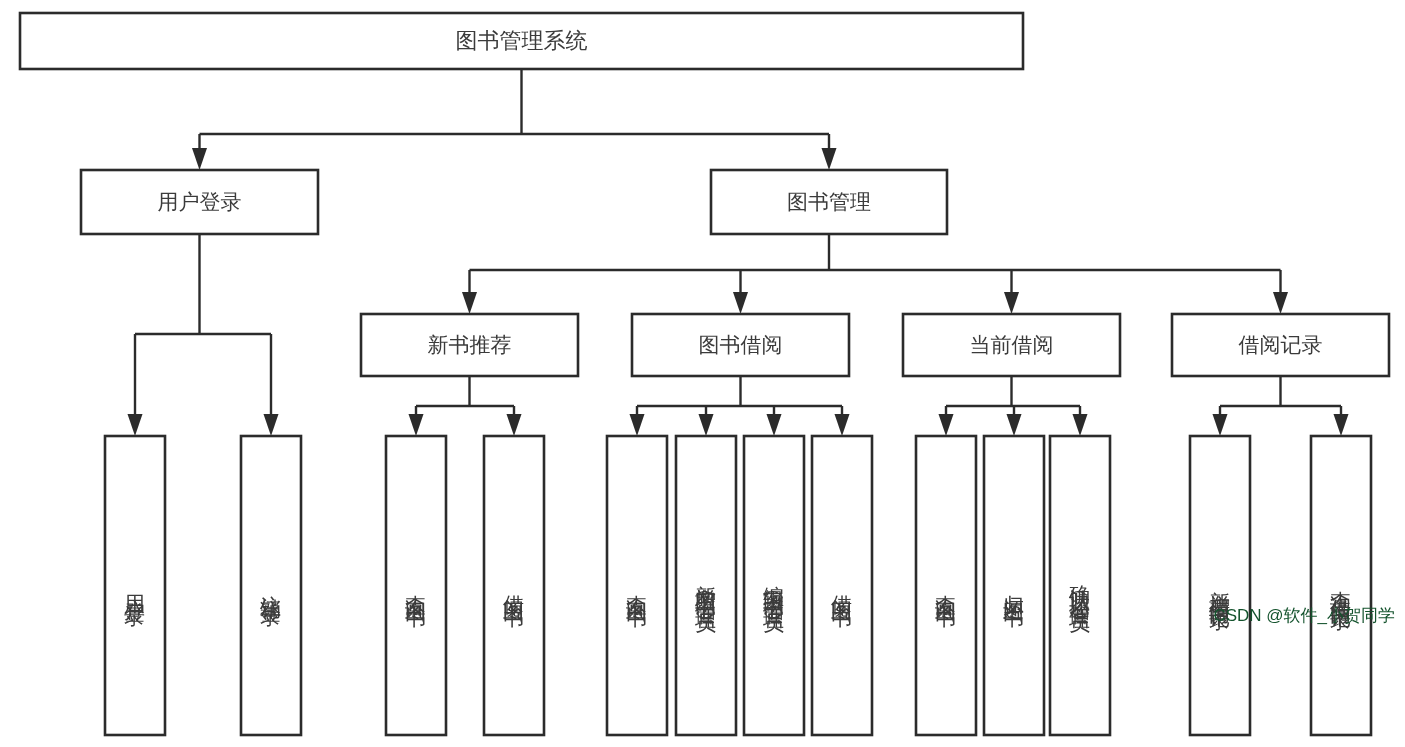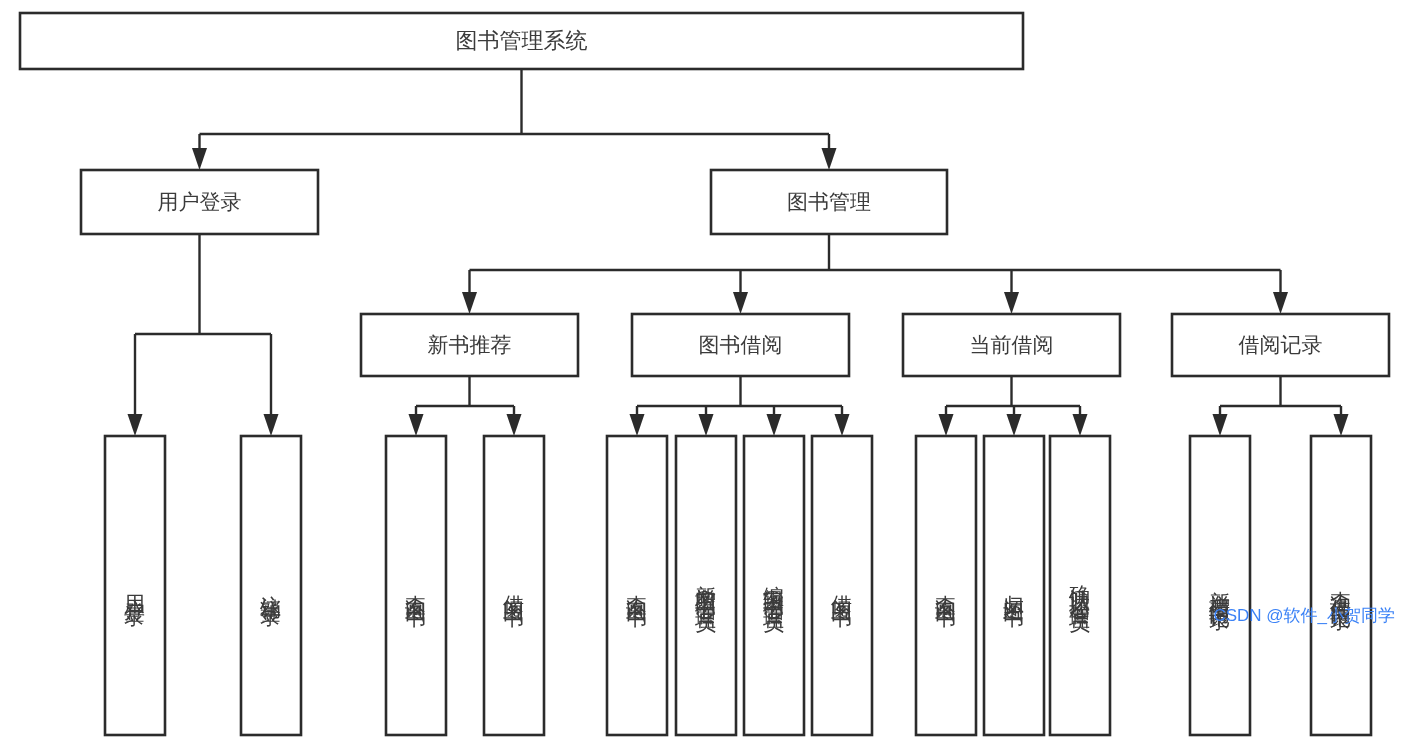--- a/index.html
+++ b/index.html
@@ -51,21 +51,21 @@
     stroke-linecap:butt;
   }
   .arrow-head{fill:#2b2b2b;stroke:none;}
 
   #watermark{
     position:absolute;
     right:10px;
     bottom:4px;
     font-family:"Liberation Sans","DejaVu Sans",sans-serif;
     font-size:17px;
-    color:#3b82f6;
+    color:#14532d;
     white-space:nowrap;
     user-select:none;
   }
 </style>
 </head>
 <body>
 
 <div id="diagram-root">
   <svg id="tree" viewBox="0 0 1405 747" xmlns="http://www.w3.org/2000/svg">
     <g id="links-layer">

